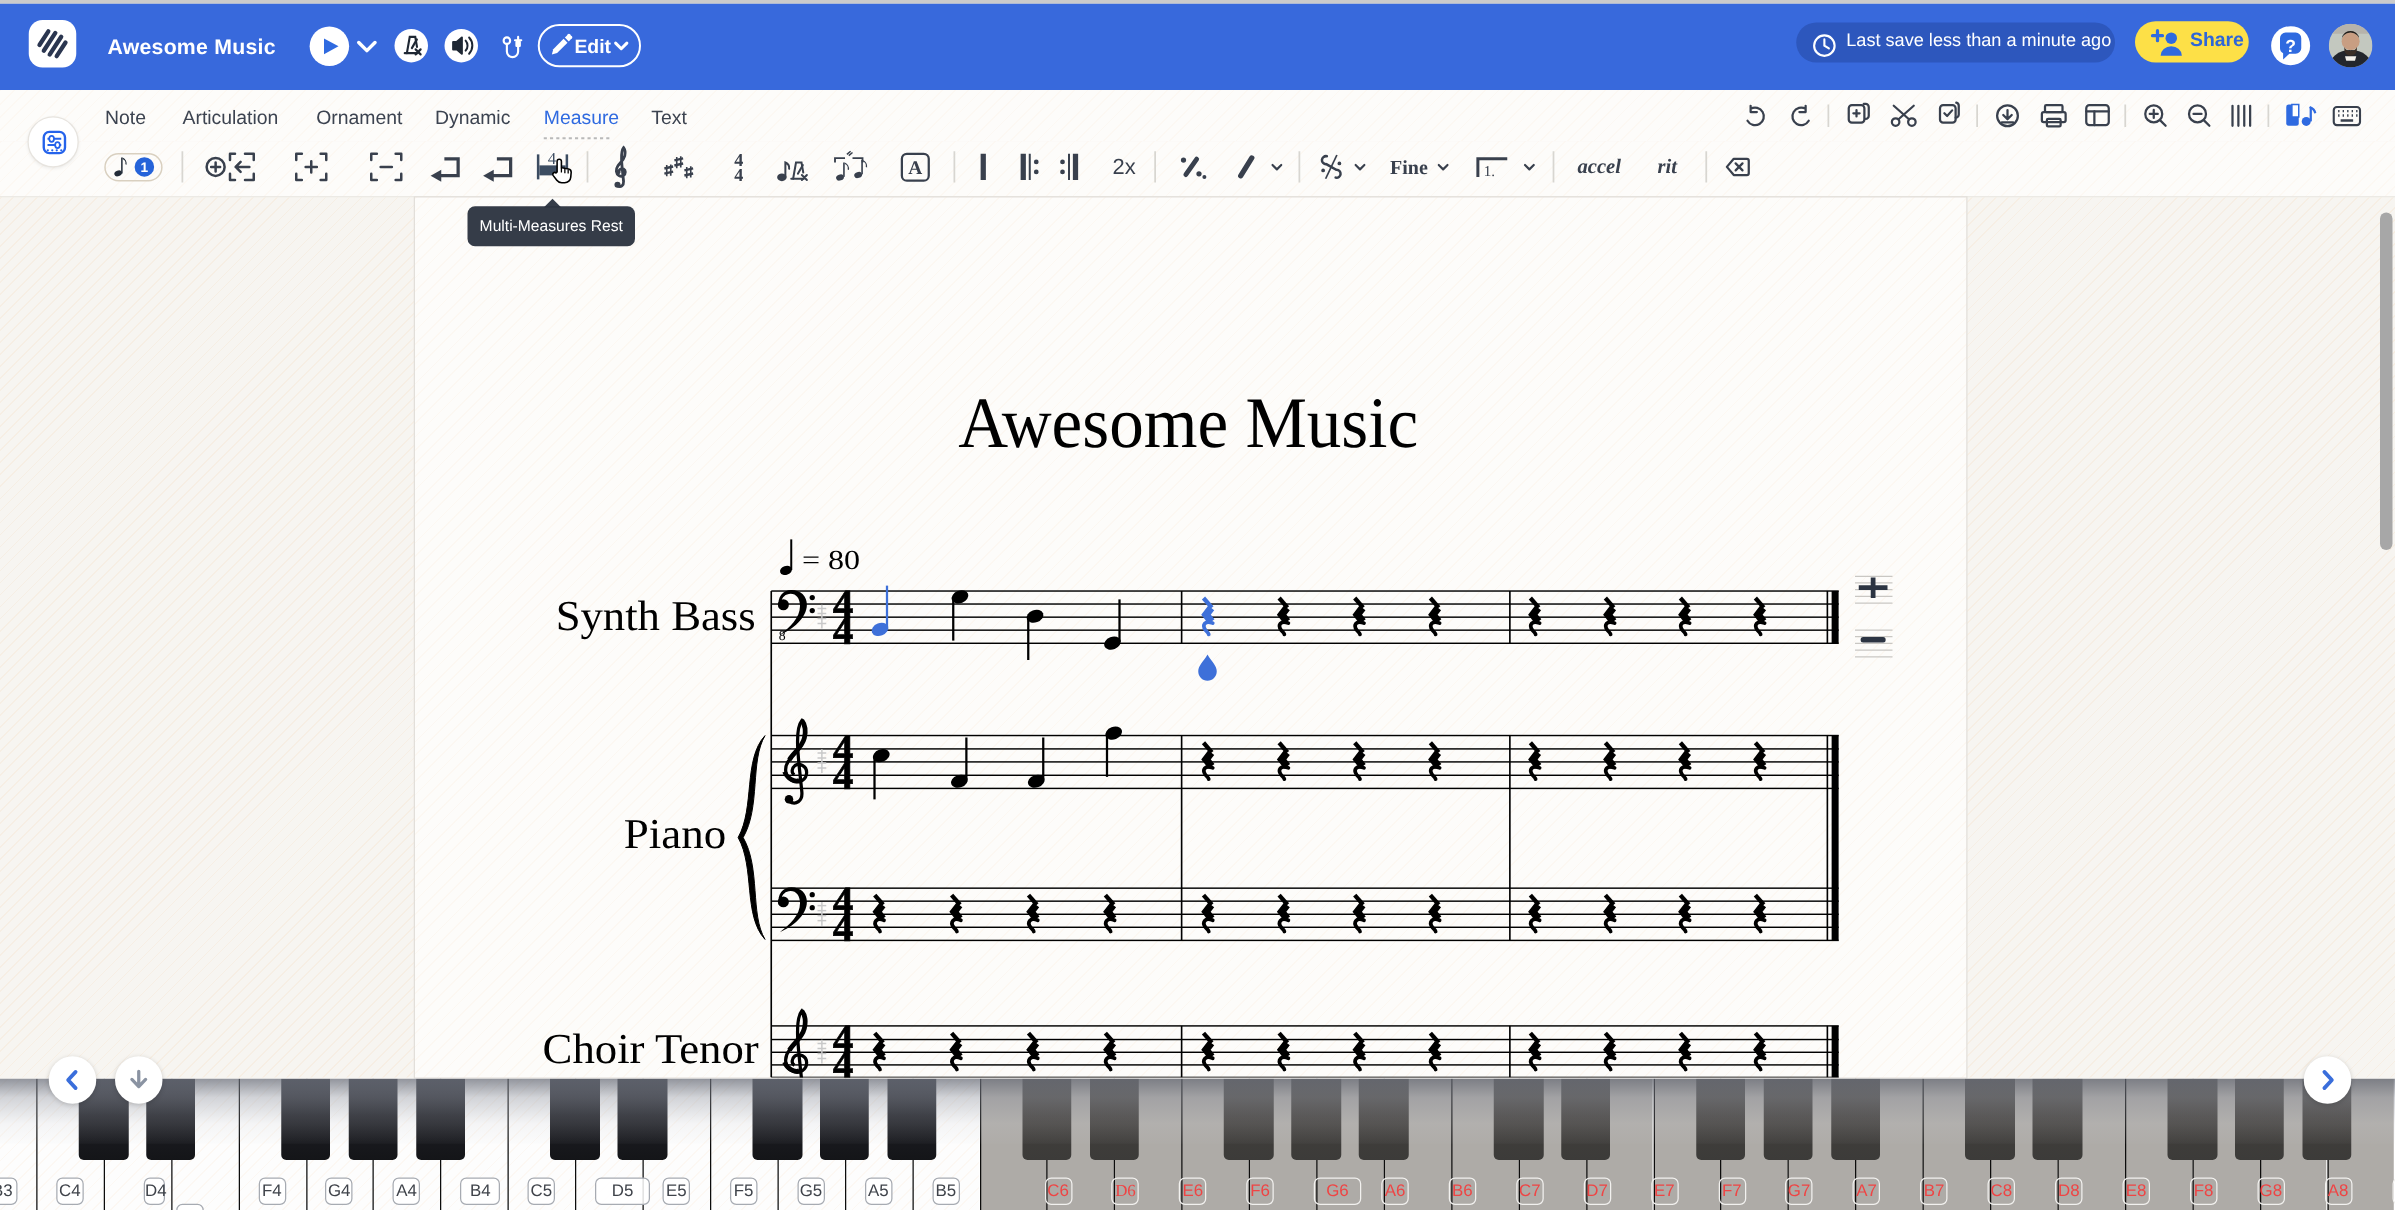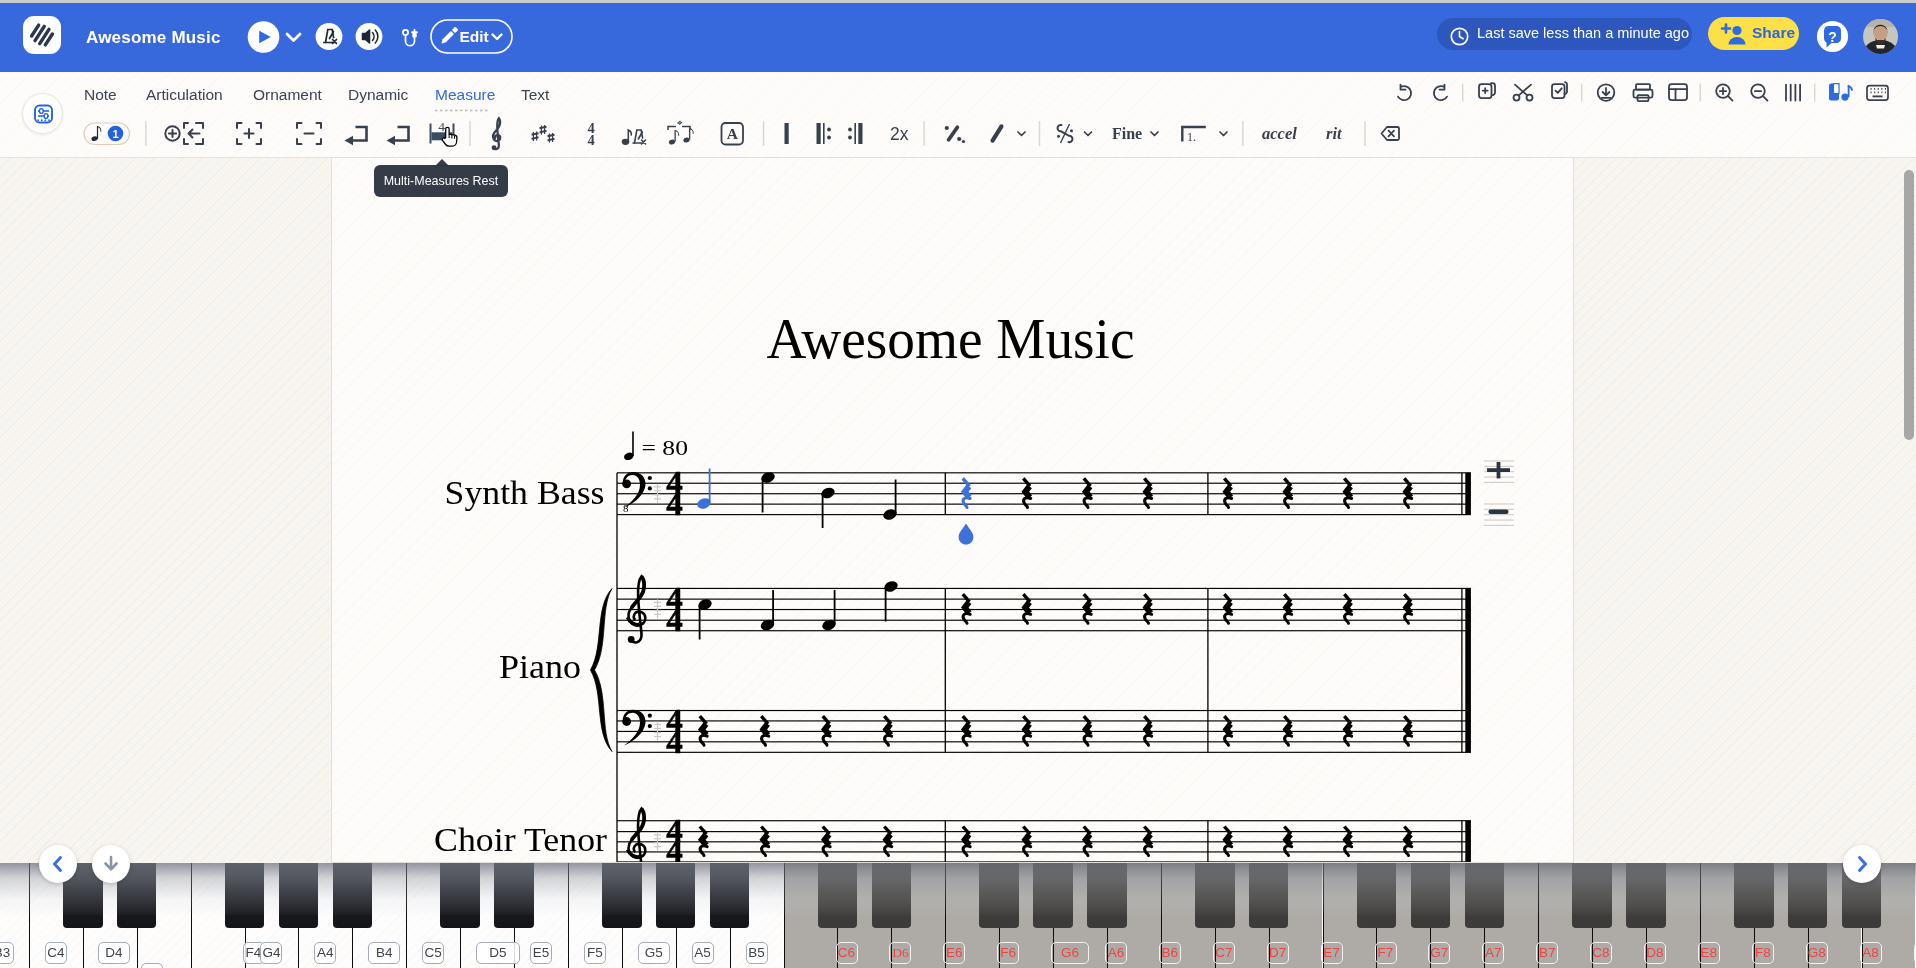--- a/index.html
+++ b/index.html
@@ -751,31 +751,31 @@
 <div class="bkey gray" style="left:1356.7px;"></div>
 <div class="bkey gray" style="left:1410.5px;"></div>
 <div class="bkey gray" style="left:1464.5px;"></div>
 <div class="bkey gray" style="left:1572.2px;"></div>
 <div class="bkey gray" style="left:1626.2px;"></div>
 <div class="bkey gray" style="left:1734.0px;"></div>
 <div class="bkey gray" style="left:1787.9px;"></div>
 <div class="bkey gray" style="left:1841.8px;"></div>
 <div class="klabel" style="left:-10.1px; width:24px;">B3</div>
 <div class="klabel" style="left:44.8px; width:22px;">C4</div>
-<div class="klabel" style="left:98px; width:32px;">D4</div>
+<div class="klabel" style="left:115px; width:17px;">D4</div>
 <div class="klabel" style="left:141px; width:22px;margin-top:21px;">E4</div>
-<div class="klabel" style="left:206.5px; width:22px;margin-left:36px;">F4</div>
+<div class="klabel" style="left:206.5px; width:22px;">F4</div>
 <div class="klabel" style="left:260.4px; width:22px;">G4</div>
 <div class="klabel" style="left:314.3px; width:22px;">A4</div>
 <div class="klabel" style="left:368.2px; width:32px;">B4</div>
 <div class="klabel" style="left:422.1px; width:22px;">C5</div>
 <div class="klabel" style="left:476.0px; width:44px;">D5</div>
 <div class="klabel" style="left:530.0px; width:22px;">E5</div>
 <div class="klabel" style="left:583.9px; width:22px;">F5</div>
-<div class="klabel" style="left:637.8px; width:32px;">G5</div>
+<div class="klabel" style="left:637.8px; width:22px;">G5</div>
 <div class="klabel" style="left:691.6px; width:22px;">A5</div>
 <div class="klabel" style="left:745.6px; width:22px;">B5</div>
 <div class="klabel gray" style="left:799.5px; width:22px;">C6</div>
 <div class="klabel gray" style="left:853.4px; width:22px;font-family:Liberation Serif, serif;">D6</div>
 <div class="klabel gray" style="left:907.2px; width:22px;">E6</div>
 <div class="klabel gray" style="left:961.1px; width:22px;">F6</div>
 <div class="klabel gray" style="left:1015.0px; width:38px;">G6</div>
 <div class="klabel gray" style="left:1069.0px; width:22px;">A6</div>
 <div class="klabel gray" style="left:1122.8px; width:22px;">B6</div>
 <div class="klabel gray" style="left:1176.8px; width:22px;">C7</div>

